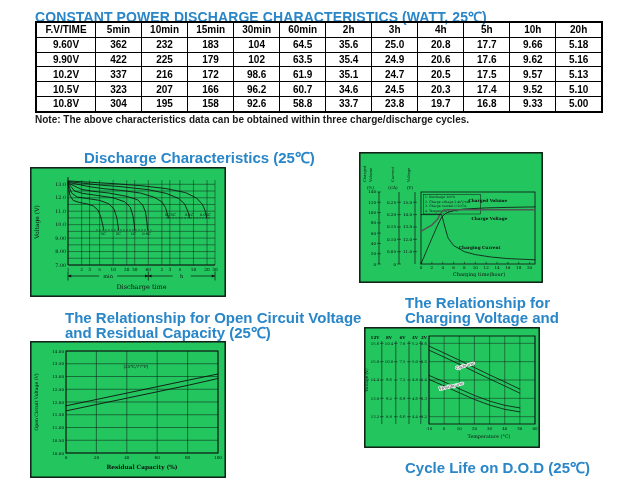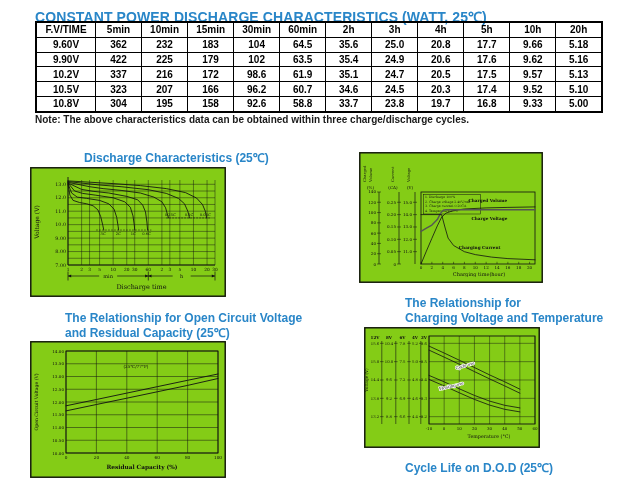--- a/index.html
+++ b/index.html
@@ -1,29 +1,29 @@
 <!DOCTYPE html>
 <html><head>
 <meta charset="utf-8">
 <style>
   html,body{margin:0;padding:0;background:#fff;}
   #page{position:relative;width:640px;height:482px;background:#fff;overflow:hidden;
         font-family:"Liberation Sans",sans-serif;}
   .abs{position:absolute;}
   #title{left:35px;top:7px;font-size:14px;font-weight:bold;letter-spacing:0.1px;}
-  .heading{font-weight:bold;font-size:12px;line-height:14.5px;padding-left:48px;}
+  .heading{font-weight:bold;font-size:15px;line-height:14.5px;padding-left:48px;}
   #note{left:35px;top:114px;font-size:10px;font-weight:600;color:#1a1a1a;}
   table{border-collapse:collapse;table-layout:fixed;width:568px;font-size:10px;font-weight:bold;color:#000;}
   #tablewrap{left:35px;top:21px;}
   th,td{border:1px solid #000;text-align:center;padding:0;height:13.8px;line-height:13px;font-weight:bold;}
   table{border:2px solid #000;}
   th:first-child,td:first-child{width:58px;}
   svg{display:block;}
   svg text{font-family:"DejaVu Serif",serif;fill:#111;}
-  .chartbox{background:#84cc16;}
+  .chartbox{background:#22c55e;}
 </style>
 </head>
 <body>
 
 <div id="page">
 
   <div id="title" class="abs" style="color: rgb(41, 134, 200);">CONSTANT POWER DISCHARGE CHARACTERISTICS (WATT, 25℃)</div>
 
   <div id="tablewrap" class="abs">
     <table>

